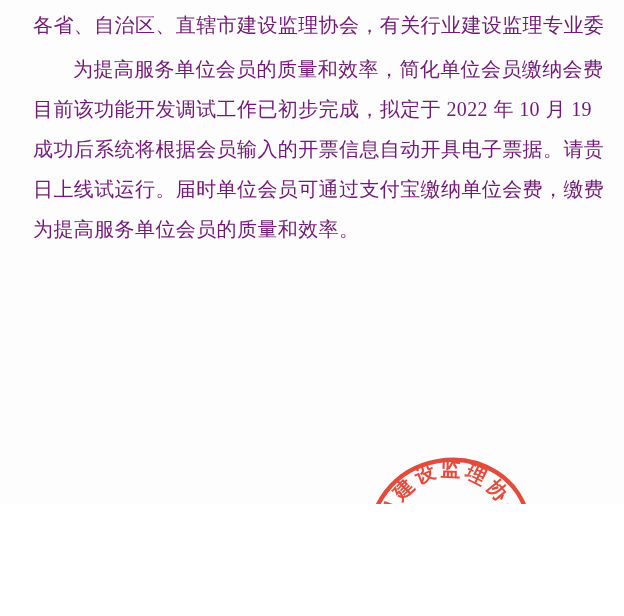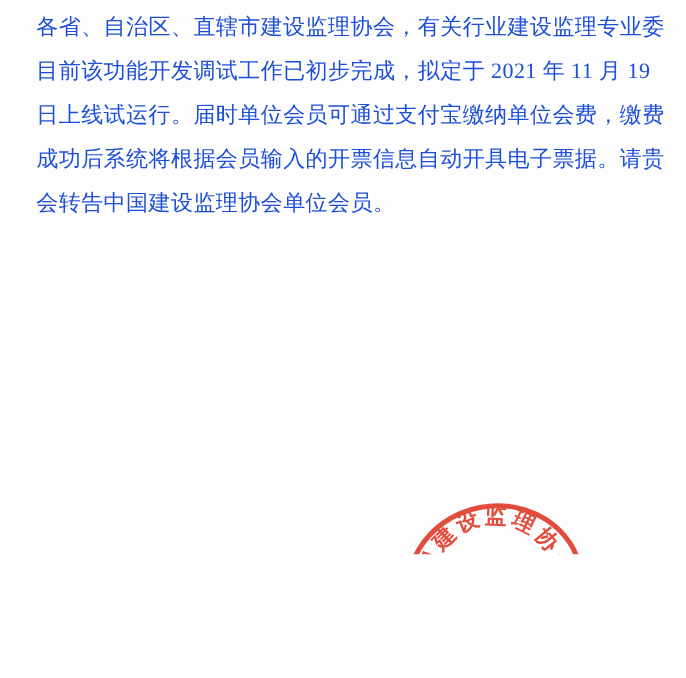--- a/index.html
+++ b/index.html
@@ -3,21 +3,21 @@
 <meta charset="utf-8">
 <style>
   * { margin: 0; padding: 0; box-sizing: border-box; }
   html, body { background: #ffffff; }
   .page {
     position: relative;
     width: 624px;
     height: 504px;
     background: #fdfdfd;
     font-family: "Liberation Serif", "DejaVu Serif", serif;
-    color: #1d4ed8;
+    color: #701a75;
     overflow: hidden;
   }
   .content {
     position: absolute;
     left: 33px;
     top: 5px;
     width: 560px;
   }
   .line {
     font-size: 20px;
@@ -73,24 +73,25 @@
   }
 </style>
 </head>
 <body>
 
 <div class="page">
 
   <div class="content">
     <div class="line">各省、自治区、直辖市建设监理协会，有关行业建设监理专业委</div>
 
-    <div class="line">目前该功能开发调试工作已初步完成，拟定于 2021 年 11 月 19</div>
+    <div class="line indent para-gap">为提高服务单位会员的质量和效率，简化单位会员缴纳会费</div>
+    <div class="line">目前该功能开发调试工作已初步完成，拟定于 2022 年 10 月 19</div>
+    <div class="line">成功后系统将根据会员输入的开票信息自动开具电子票据。请贵</div>
     <div class="line">日上线试运行。届时单位会员可通过支付宝缴纳单位会费，缴费</div>
-    <div class="line">成功后系统将根据会员输入的开票信息自动开具电子票据。请贵</div>
-    <div class="line">会转告中国建设监理协会单位会员。</div>
+    <div class="line">为提高服务单位会员的质量和效率。</div>
   </div>
 
   <div class="signature">中国建设监理协会秘书处</div>
 
   <div class="date">2021 年 10 月 15 日</div>
 
   <div class="seal">
     <svg viewBox="0 0 180 160">
       <g transform="rotate(-10 90 80)">
         <ellipse cx="90" cy="80" rx="79" ry="72" fill="none" stroke-width="4.5" stroke="#e23c2c"></ellipse>

